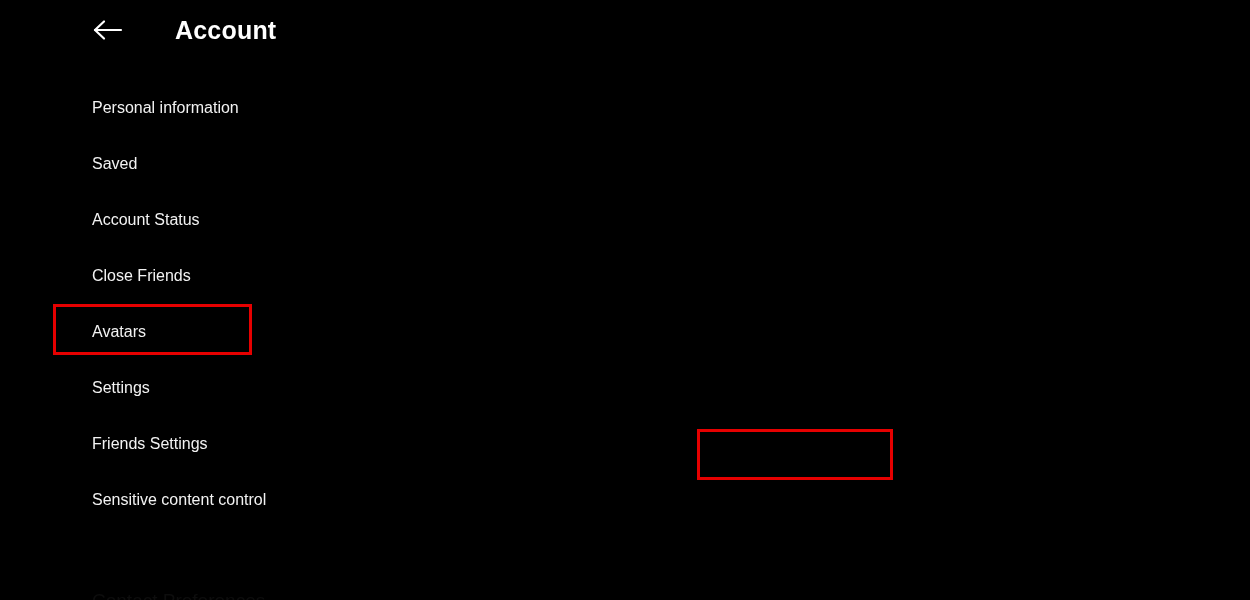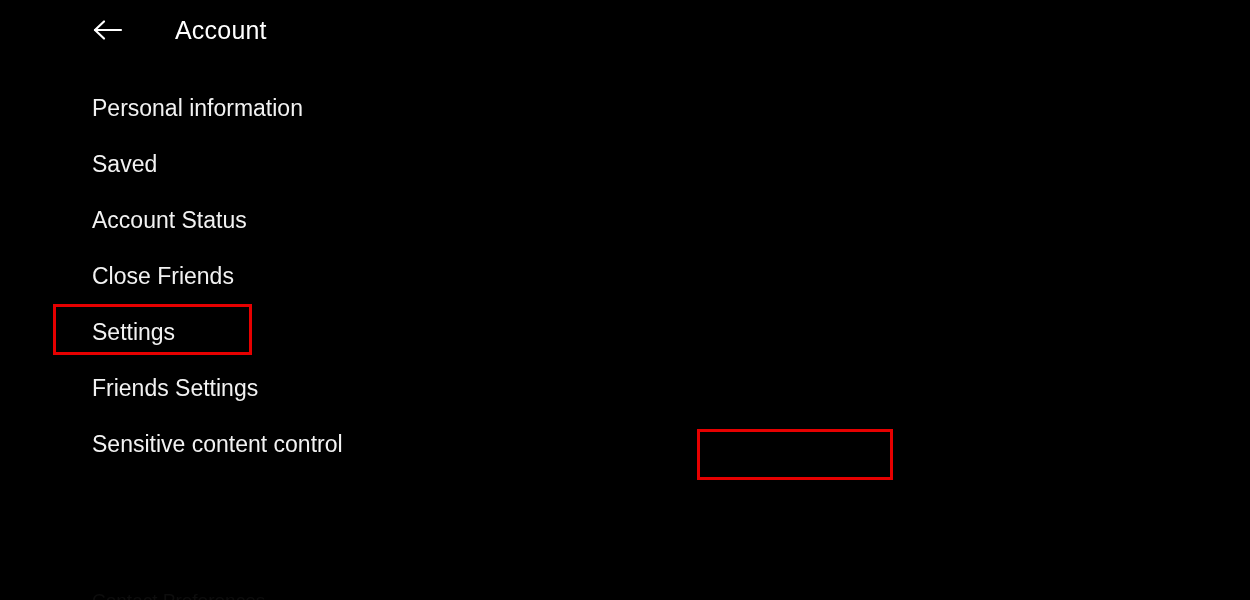--- a/index.html
+++ b/index.html
@@ -45,39 +45,39 @@
 
   .back-arrow {
     width: 34px;
     height: 30px;
     flex: 0 0 auto;
     display: block;
     cursor: pointer;
   }
   .header-title {
     font-size: 25px;
-    font-weight: normal;
+    font-weight: bold;
     letter-spacing: 0.2px;
     white-space: nowrap;
     color: #ffffff;
   }
   .header-left .header-title  { margin-left: 49px; }
 
   
   .list-left {
     position: absolute;
     left: 92px;
     top: 80px;
     width: 500px;
   }
   .row-left {
     height: 56px;
     display: flex;
     align-items: center;
-    font-size: 23px;
+    font-size: 16px;
     color: #f2f2f2;
     white-space: nowrap;
     cursor: pointer;
   }
 
   
   .highlight-box {
     position: absolute;
     border: 3px solid #e60000;
     box-sizing: border-box;
@@ -121,20 +121,23 @@
       <div class="row-left">
         <span>Saved</span>
       </div>
       <div class="row-left">
         <span>Account Status</span>
       </div>
       <div class="row-left">
         <span>Close Friends</span>
       </div>
       <div class="row-left">
+        <span>Avatars</span>
+      </div>
+      <div class="row-left">
         <span>Settings</span>
       </div>
       <div class="row-left">
         <span>Friends Settings</span>
       </div>
       <div class="row-left">
         <span>Sensitive content control</span>
       </div>
     </div>
 

